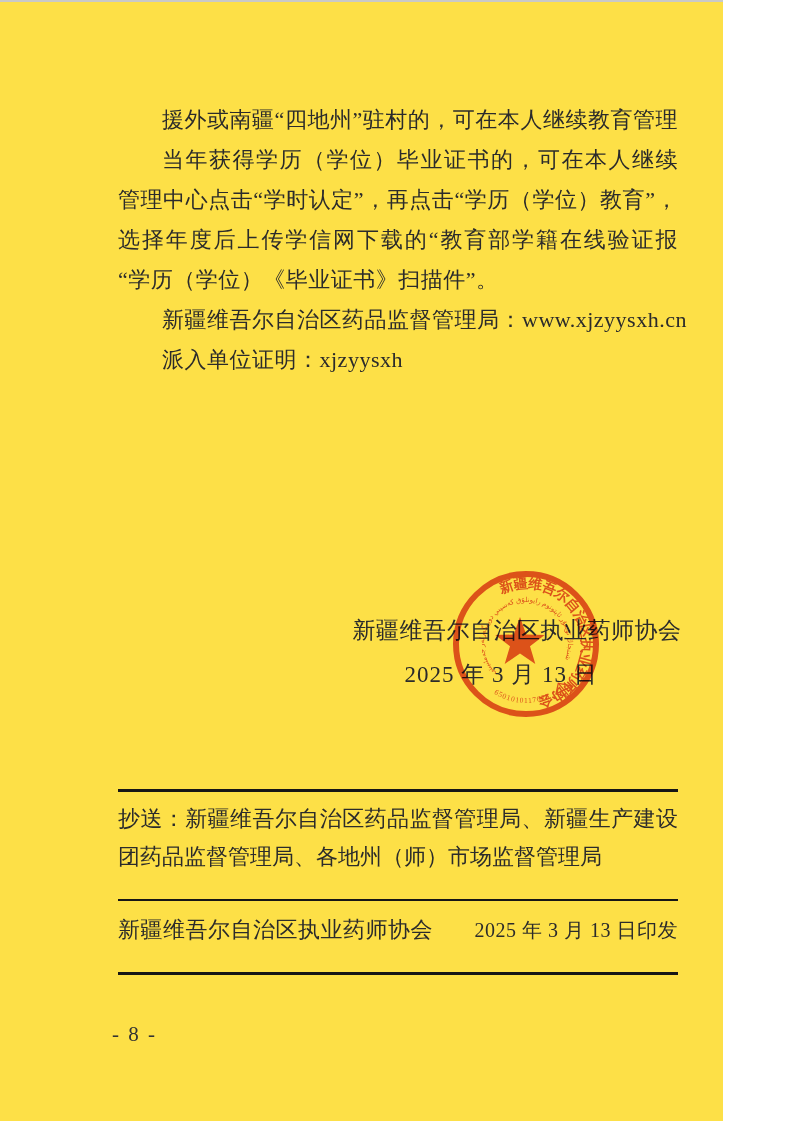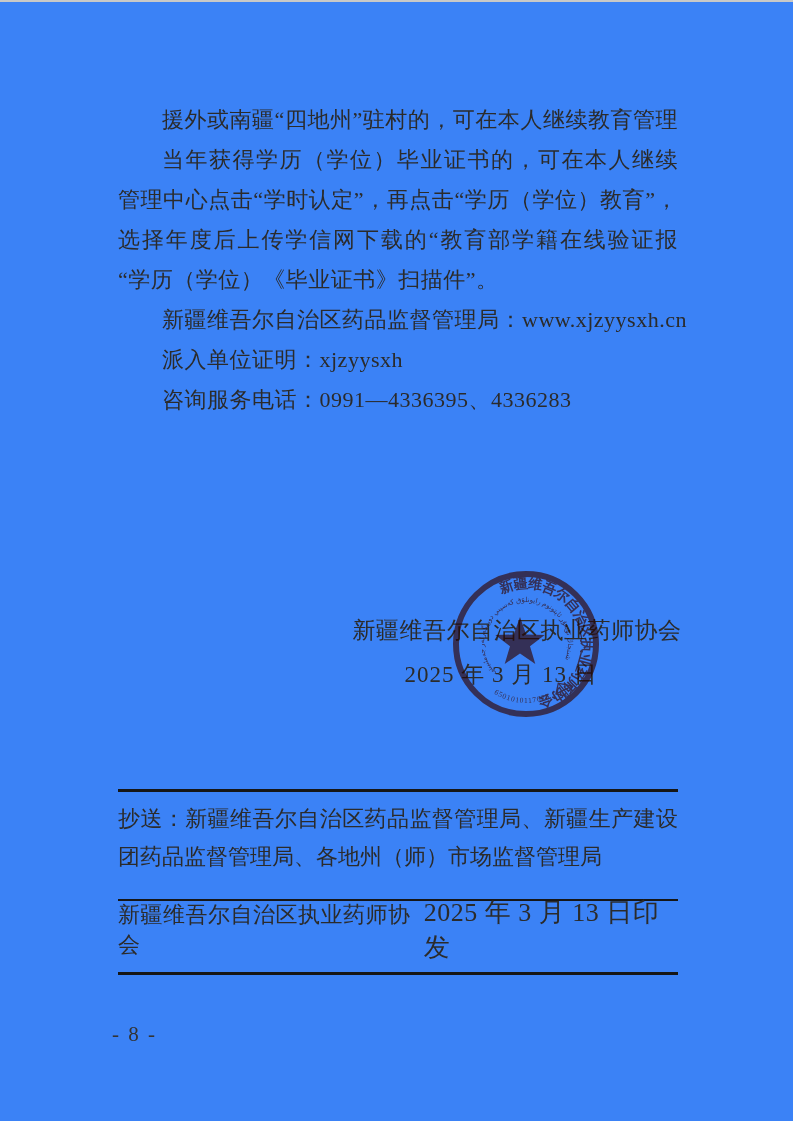--- a/index.html
+++ b/index.html
@@ -3,23 +3,23 @@
 <meta charset="utf-8">
 <style>
   * { margin: 0; padding: 0; box-sizing: border-box; }
   html, body { width: 793px; height: 1121px; }
   body {
     font-family: "Liberation Serif", "DejaVu Serif", serif;
     background: #ffffff;
   }
   .page {
     position: relative;
-    width: 793px;
+    width: 723px;
     height: 1121px;
-    background: #3b82f6;
+    background: #fde047;
     overflow: hidden;
     color: #262626;
   }
   
   .scan-edge {
     position: absolute; left: 0; top: 0; width: 793px; height: 2px;
     background: #c9c9c7;
   }
 
   
@@ -78,42 +78,41 @@
 
   .cc { position: absolute; left: 118px; top: 800px; width: 560px; }
   .cc .ln { font-size: 22px; line-height: 38px; height: 38px; letter-spacing: 0; }
 
   .footer-row {
     position: absolute; left: 118px; top: 913px; width: 560px;
     display: flex; justify-content: space-between; align-items: center;
     height: 34px;
   }
   .footer-org { font-size: 22px; letter-spacing: 0.5px; color: #2b2b2b; }
-  .footer-date { font-size: 26px; letter-spacing: 0.5px; color: #2b2b2b; }
+  .footer-date { font-size: 20px; letter-spacing: 0.5px; color: #2b2b2b; }
 
   .page-num {
     position: absolute; left: 112px; top: 1022px;
     font-size: 21px; letter-spacing: 2px; color: #333;
   }
 </style>
 </head>
 <body>
 
 <div class="page">
   <div class="scan-edge"></div>
 
   <div class="body-text">
     <div class="ln ind full">援外或南疆“四地州”驻村的，可在本人继续教育管理</div>
     <div class="ln ind full">当年获得学历（学位）毕业证书的，可在本人继续教育</div>
     <div class="ln full">管理中心点击“学时认定”，再点击“学历（学位）教育”，</div>
     <div class="ln full">选择年度后上传学信网下载的“教育部学籍在线验证报告”、</div>
     <div class="ln">“学历（学位）《毕业证书》扫描件”。</div>
     <div class="ln ind">新疆维吾尔自治区药品监督管理局：www.xjzyysxh.cn</div>
     <div class="ln ind">派入单位证明：xjzyysxh</div>
-    <div class="ln ind">咨询服务电话：0991—4336395、4336283</div>
   </div>
 
   <div class="sig-org">新疆维吾尔自治区执业药师协会</div>
   <div class="sig-date">2025 年 3 月 13 日</div>
 
   <svg class="seal" viewBox="0 0 156 156" aria-hidden="true">
     <defs>
       <path id="arcCN" d="M51.7,28.6 A56,56 0 1 1 89.6,132.8" fill="none"></path>
       <path id="arcUG" d="M48.3,107.7 A42,42 0 1 1 116.1,95.7" fill="none"></path>
       <path id="arcCODE" d="M44.2,126.3 A59,59 0 0 0 111.8,126.3" fill="none"></path>

